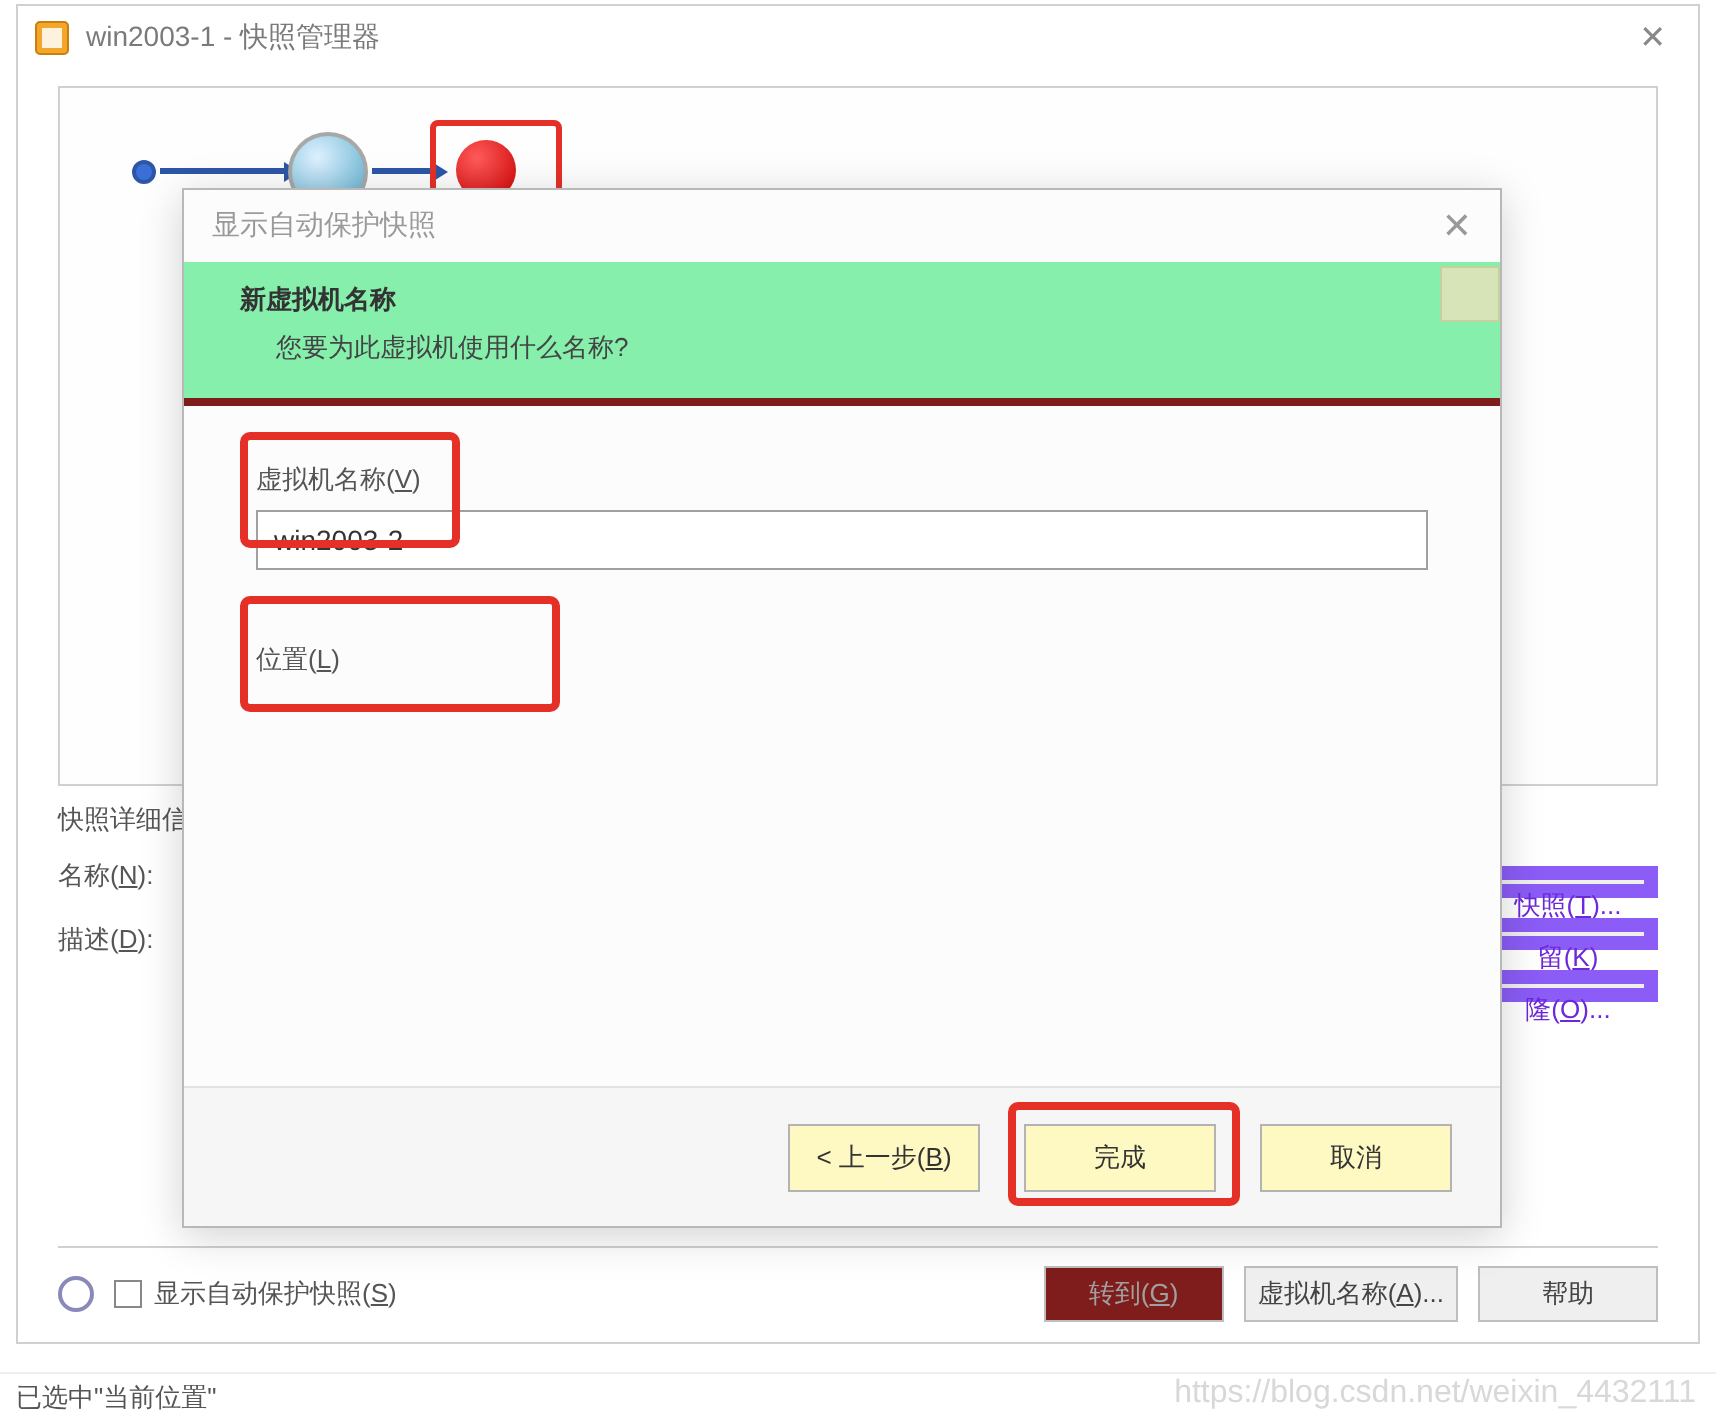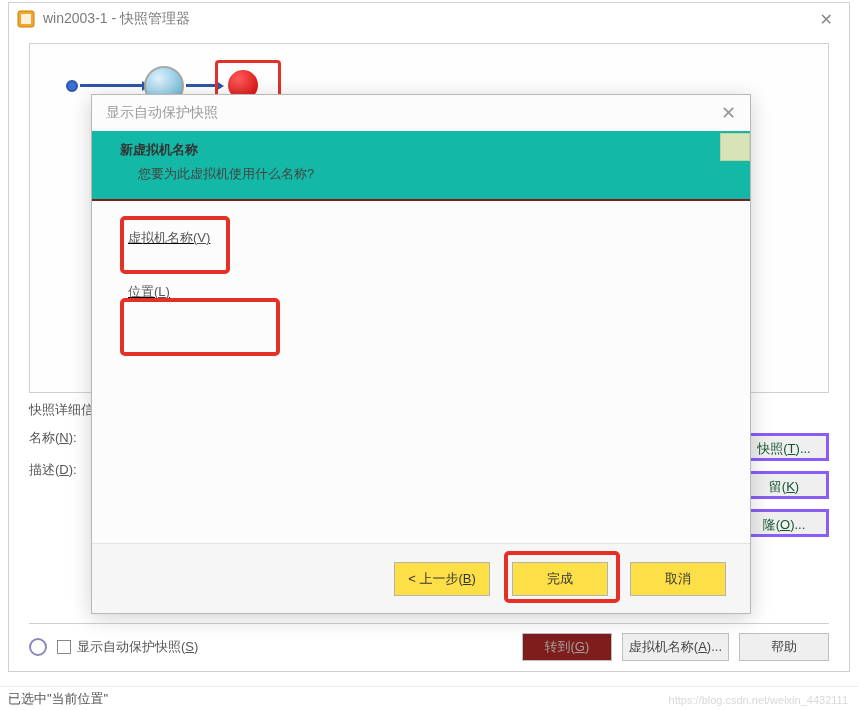--- a/index.html
+++ b/index.html
@@ -24,56 +24,56 @@
 .arrow2 { left: 128px; width: 30px; }
 .arrow::after { content: ""; position: absolute; right: -8px; top: -6px; border-left: 8px solid #2d56a7; border-top: 5px solid transparent; border-bottom: 5px solid transparent; }
 
 .details { position: absolute; left: 20px; top: 398px; right: 20px; }
 .details-title { color: #555; margin-bottom: 10px; }
 .detail-row { display: flex; align-items: center; margin-bottom: 14px; }
 .detail-label { width: 70px; color: #555; }
 .underline { text-decoration: underline; }
 
 .side-btns { position: absolute; right: 20px; top: 430px; display: flex; flex-direction: column; gap: 10px; }
-.side-btn { width: 90px; height: 28px; border: 3px solid #8b5cf6; background: #efefef; color: #14532d; text-align: center; line-height: 26px; }
+.side-btn { width: 90px; height: 16px; border: 7px solid #8b5cf6; background: #efefef; color: #6d28d9; text-align: center; line-height: 26px; }
 
 .bottom-bar { position: absolute; left: 20px; right: 20px; bottom: 10px; height: 38px; display: flex; align-items: center; gap: 10px; border-top: 1px solid #d0d0d0; padding-top: 8px; }
 .bottom-bar .spacer { flex: 1; }
 .chk-wrap { display: flex; align-items: center; gap: 6px; color: #555; }
 .chk { width: 14px; height: 14px; border: 1px solid #888; background: #fff; }
 .refresh-icon { width: 18px; height: 18px; border: 2px solid #8a8aba; border-radius: 50%; color: #8a8aba; position: relative; }
 .btn { min-width: 90px; height: 28px; border: 1px solid #bfbfbf; background: #efefef; color: #444; }
 .btn.disabled { color: #a0a0a0; background: #7f1d1d; }
 
 
 .wizard { position: absolute; left: 91px; top: 94px; width: 660px; height: 520px; background: #fcfcfc; border: 1px solid #b8b8b8; box-shadow: 0 4px 20px rgba(0,0,0,0.18); }
 .wiz-titlebar { height: 36px; display: flex; align-items: center; padding: 0 14px; color: #9a9a9a; }
 .wiz-title { flex: 1; font-size: 14px; }
 .wiz-close { font-size: 18px; color: #999; }
-.wiz-header { background: #14b8a6; border-bottom: 2px solid #7f1d1d; padding: 10px 28px 16px; }
+.wiz-header { background: #86efac; border-bottom: 4px solid #7f1d1d; padding: 10px 28px 16px; }
 .wiz-h1 { font-weight: bold; color: #333; margin-bottom: 6px; }
 .wiz-h2 { color: #444; padding-left: 18px; }
 .wiz-band { position: absolute; right: 0; top: 38px; width: 30px; height: 28px; background: #d7e4b7; border: 1px solid #c3d19e; }
 
-.wiz-content { padding: 28px 36px; text-decoration: underline; }
+.wiz-content { padding: 28px 36px; }
 .field-block { margin-bottom: 36px; }
 .field-label { color: #555; margin-bottom: 6px; }
 .input-row { display: flex; align-items: center; gap: 12px; }
 .tx { flex: 1; height: 30px; border: 1px solid #a0a0a0; padding: 0 8px; font-size: 14px; color: #333; background: #fff; }
 .tx.short { flex: 0 0 430px; }
 
 .hl-name { position: absolute; left: 120px; top: 216px; width: 110px; height: 58px; border: 4px solid #e53027; border-radius: 5px; pointer-events: none; }
 .hl-loc  { position: absolute; left: 120px; top: 298px; width: 160px; height: 58px; border: 4px solid #e53027; border-radius: 5px; pointer-events: none; }
 
 .wiz-buttons { position: absolute; left: 0; right: 0; bottom: 0; height: 70px; border-top: 1px solid #e3e3e3; background: #f6f6f6; display: flex; align-items: center; justify-content: flex-end; padding: 0 24px; gap: 22px; }
-.wbtn { min-width: 96px; height: 34px; border: 1px solid #b3b3b3; background: #fde047; color: #333; }
+.wbtn { min-width: 96px; height: 34px; border: 1px solid #b3b3b3; background: #fef9c3; color: #333; }
 .hl-finish { position: absolute; right: 130px; bottom: 10px; width: 116px; height: 52px; border: 4px solid #e53027; border-radius: 5px; pointer-events: none; }
 
 .statusbar { position: absolute; left: 0; bottom: 0; right: 0; height: 24px; background: #fff; color: #555; font-size: 13px; padding: 3px 8px; border-top: 1px solid #eee; display:flex; align-items:center; }
-.watermark { position: absolute; right: 10px; bottom: 4px; color: #d8d8d8; font-size: 11px; margin-left: 22px; }
+.watermark { position: absolute; right: 10px; bottom: 4px; color: #d8d8d8; font-size: 16px; margin-left: 22px; }
 </style>
 </head>
 <body>
 
 <div class="parent-window">
   <div class="parent-titlebar">
     <span class="parent-icon">
       <svg viewBox="0 0 18 18">
           <rect x="1" y="1" width="16" height="16" rx="2" fill="#f4a62a" stroke="#c77f12"></rect>
           <rect x="4" y="4" width="10" height="10" fill="#fff" opacity="0.85"></rect>
@@ -130,20 +130,23 @@
   </div>
   <div class="wiz-band"></div>
   <div class="wiz-header">
     <div class="wiz-h1">新虚拟机名称</div>
     <div class="wiz-h2">您要为此虚拟机使用什么名称?</div>
   </div>
 
   <div class="wiz-content">
     <div class="field-block">
       <div class="field-label"><span>虚拟机名称</span>(<span class="underline">V</span>)</div>
+      <div class="input-row">
+        <input class="tx" type="text" value="win2003-2" style="">
+      </div>
     </div>
 
     <div class="field-block">
       <div class="field-label"><span>位置</span>(<span class="underline">L</span>)</div>
       <div class="input-row">
       </div>
     </div>
   </div>
 
   <div class="wiz-buttons">

